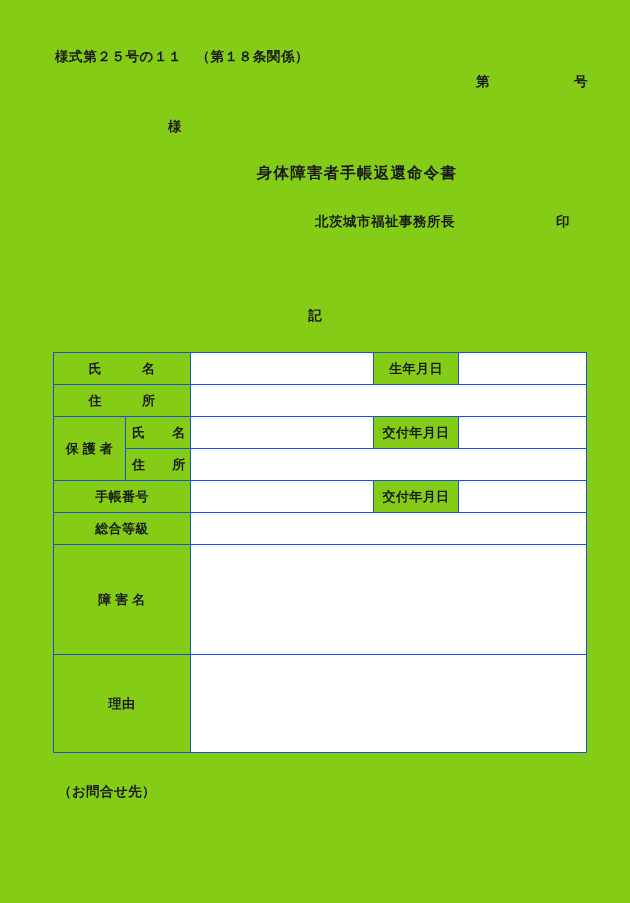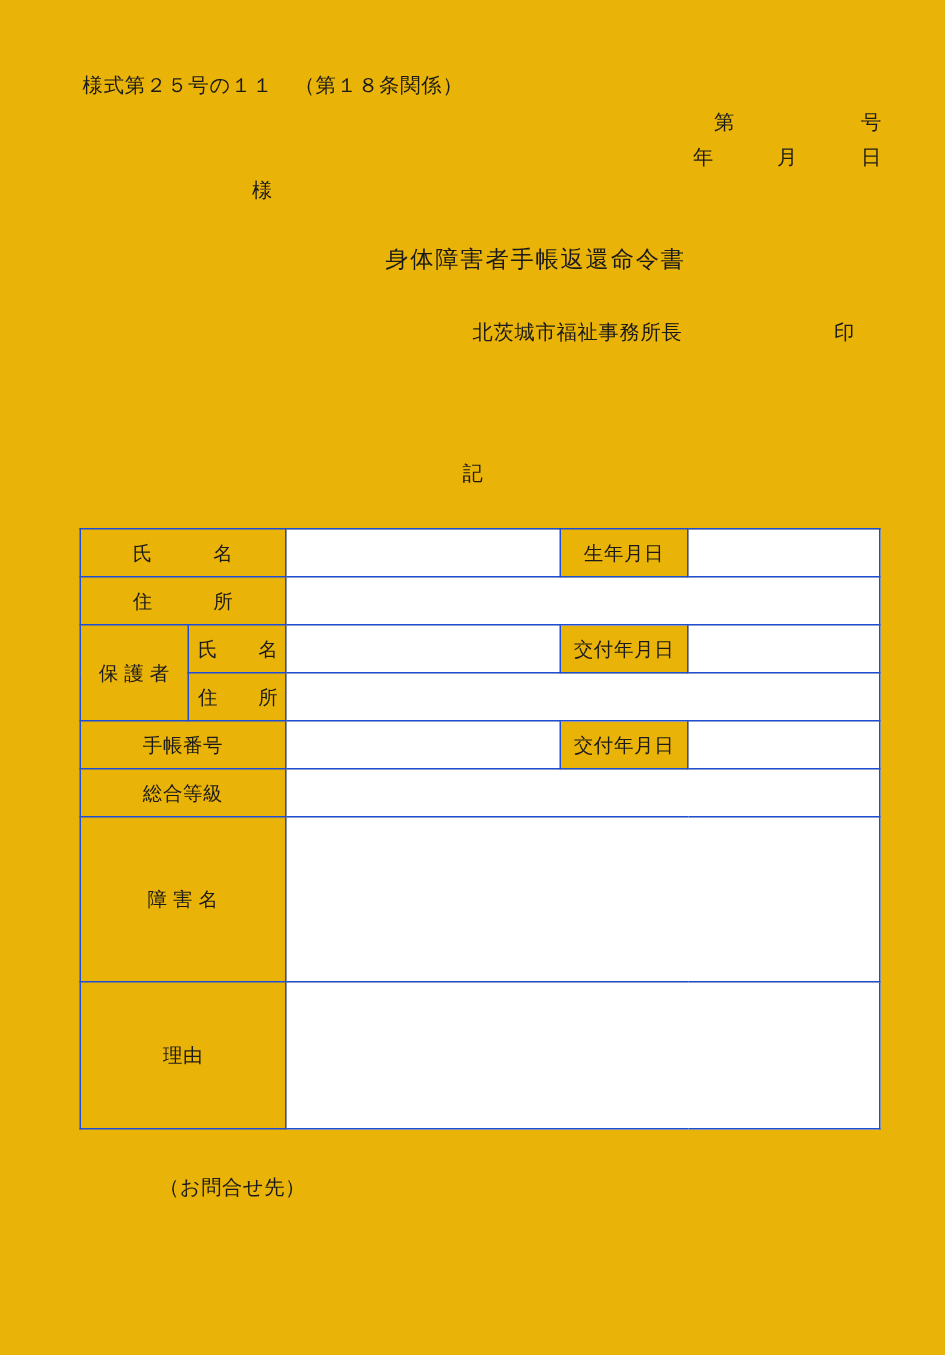--- a/index.html
+++ b/index.html
@@ -13,21 +13,22 @@
     position: relative;
     font-family: "Liberation Serif", "DejaVu Serif", serif;
     color: #1a1a1a;
     overflow: hidden;
   }
   .page {
     position: absolute;
     left: 0; top: 0;
     width: 630px;
     height: 903px;
-    background: #eab308;
+    background: #84cc16;
+    font-weight: bold;
   }
 
   
   .form-no {
     position: absolute;
     left: 55px;
     top: 48px;
     font-size: 13.5px;
     letter-spacing: 0.6px;
     white-space: nowrap;
@@ -146,33 +147,31 @@
   .v-top { vertical-align: middle; }
 
   
   .contact {
     position: absolute;
     left: 58px;
     top: 783px;
     font-size: 13.5px;
     letter-spacing: 0.4px;
     white-space: nowrap;
-    margin-left: 48px;
   }
 </style>
 </head>
 <body>
 
 <div class="page">
 
   <div class="form-no">様式第２５号の１１　（第１８条関係）</div>
 
   <div class="doc-meta">
     <span class="meta-row">第　　　　　　号</span>
-    <span class="meta-row">年　　　月　　　日</span>
   </div>
 
   <div class="addressee">様</div>
 
   <div class="doc-title">身体障害者手帳返還命令書</div>
 
   <div class="issuer">北茨城市福祉事務所長</div>
   <div class="issuer-seal">印</div>
 
 

